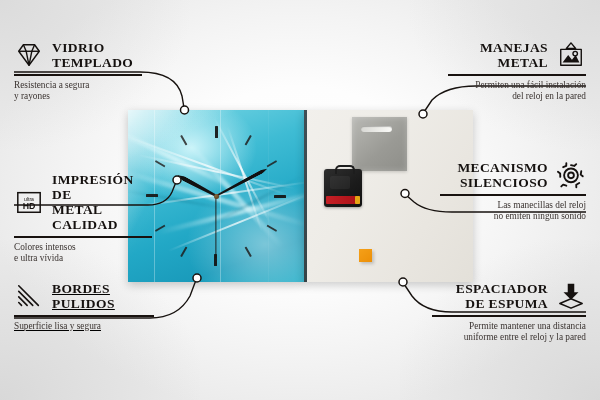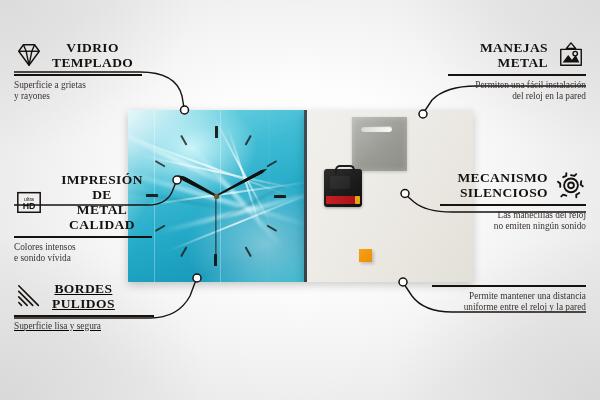--- a/index.html
+++ b/index.html
@@ -82,21 +82,21 @@
   #battery{position:absolute;left:2px;bottom:3px;width:34px;height:8px;
     background:linear-gradient(90deg,#c62026 0%,#b4161c 62%,#a81217 100%);border-radius:1px;}
   #battery-plus{position:absolute;right:2px;bottom:3px;width:5px;height:8px;background:#e6a514;border-radius:1px;}
 
   #foam-spacer{position:absolute;left:55px;top:139px;width:13px;height:13px;
     background:linear-gradient(140deg,#f5a019,#ec8f06);box-shadow:2px 2px 3px rgba(0,0,0,.18);}
 
   
   .callout{position:absolute;}
   .c-head{display:flex;align-items:center;gap:8px;}
-  .c-title{font-size:13.5px;line-height:15px;letter-spacing:.4px;color:#15110f;font-weight:700;white-space:pre-line;text-align:center;}
+  .c-title{font-size:13.5px;line-height:15px;letter-spacing:.4px;color:#15110f;font-weight:700;white-space:pre-line;}
   .c-rule{height:1.6px;background:#18120f;margin-top:4px;}
   .c-sub{font-size:9.3px;line-height:11.4px;color:#3a3330;margin-top:4px;white-space:pre-line;}
   .left .c-head{justify-content:flex-start;}
   .right .c-head{justify-content:flex-end;}
   .right .c-title,.right .c-sub{text-align:right;}
   .ico{width:30px;height:28px;flex:0 0 30px;display:block;}
 
   svg.connector{position:absolute;left:0;top:0;width:600px;height:400px;pointer-events:none;overflow:visible;}
 </style>
 </head>
@@ -213,37 +213,37 @@
           <path d="M5 11 L10 4 L22 4 L27 11 L16 26 Z"></path>
           <path d="M5 11 L27 11"></path>
             <path d="M10 4 L13 11 L16 26"></path>
             <path d="M22 4 L19 11 L16 26"></path>
         </g>
       </svg>
       <div class="c-title">VIDRIO
 TEMPLADO</div>
     </div>
     <div class="c-rule"></div>
-    <div class="c-sub">Superficie a grietas
+    <div class="c-sub">Resistencia a segura
 y rayones</div>
   </div>
 
   <div class="callout left" style="left:14px;top:172px;width:138px;">
     <div class="c-head">
       <svg class="ico" viewBox="0 0 32 30">
         <rect x="4" y="5" width="24" height="21" fill="none" stroke="#15110f" stroke-width="1.6"></rect>
         <text x="16" y="14" font-family="Liberation Sans, sans-serif" font-size="5.4" text-anchor="middle" fill="#15110f">ultra</text>
         <text x="16" y="23" font-family="Liberation Sans, sans-serif" font-size="9.4" font-weight="bold" text-anchor="middle" fill="#15110f">HD</text>
       </svg>
       <div class="c-title">IMPRESIÓN DE
 METAL CALIDAD</div>
     </div>
     <div class="c-rule"></div>
     <div class="c-sub">Colores intensos
-e sonido vívida</div>
+e ultra vívida</div>
   </div>
 
   <div class="callout left" style="left:14px;top:281px;width:140px;text-decoration:underline;">
     <div class="c-head">
       <svg class="ico" viewBox="0 0 32 30">
         <g stroke="#15110f" stroke-width="1.7" stroke-linecap="round">
           <path d="M5 4 L26 25"></path>
             <path d="M5 10 L20 25"></path>
             <path d="M5 16 L14 25"></path>
             <path d="M5 22 L8 25"></path>
@@ -267,37 +267,45 @@
           <path d="M7 23 L13 15 L17 20 L21 15 L25 23 Z" fill="#15110f" stroke="none"></path>
           <circle cx="20.5" cy="13.5" r="2.4"></circle>
         </g>
       </svg>
     </div>
     <div class="c-rule"></div>
     <div class="c-sub">Permiten una fácil instalación
 del reloj en la pared</div>
   </div>
 
-  <div class="callout right" style="left:440px;top:170px;width:146px;">
+  <div class="callout right" style="left:440px;top:160px;width:146px;">
     <div class="c-head">
       <div class="c-title">MECANISMO
 SILENCIOSO</div>
       <svg class="ico" viewBox="0 0 32 30">
         <g fill="none" stroke="#15110f" stroke-width="2" stroke-linecap="round" stroke-linejoin="round">
           <path d="M16 4.5 L19.5 5.3 L21.6 3.4 M27 11 L26.4 14.6 L28.6 16.4 M24.8 23.6 L21.6 25.4 L21.7 28.2
                    M11 26.5 L7.6 25.3 L5.6 27.2 M4.5 17 L4.4 13.4 L2 11.6 M7.6 6.6 L10.9 5.2 L11 2.4"></path>
           <circle cx="16" cy="15.4" r="7.4"></circle>
           <circle cx="16" cy="15.4" r="3.1"></circle>
         </g>
       </svg>
     </div>
     <div class="c-rule"></div>
     <div class="c-sub">Las manecillas del reloj
 no emiten ningún sonido</div>
   </div>
 
   <div class="callout right" style="left:432px;top:281px;width:154px;">
+    <div class="c-head">
+      <div class="c-title">ESPACIADOR
+DE ESPUMA</div>
+      <svg class="ico" viewBox="0 0 32 30">
+        <path d="M12.5 2 L19.5 2 L19.5 11 L24 11 L16 19 L8 11 L12.5 11 Z" fill="#15110f"></path>
+        <path d="M16 18 L28 23 L16 28 L4 23 Z" fill="none" stroke="#15110f" stroke-width="1.6" stroke-linejoin="round"></path>
+      </svg>
+    </div>
     <div class="c-rule"></div>
     <div class="c-sub">Permite mantener una distancia
 uniforme entre el reloj y la pared</div>
   </div>
 
 </div>
 
 </body></html>

